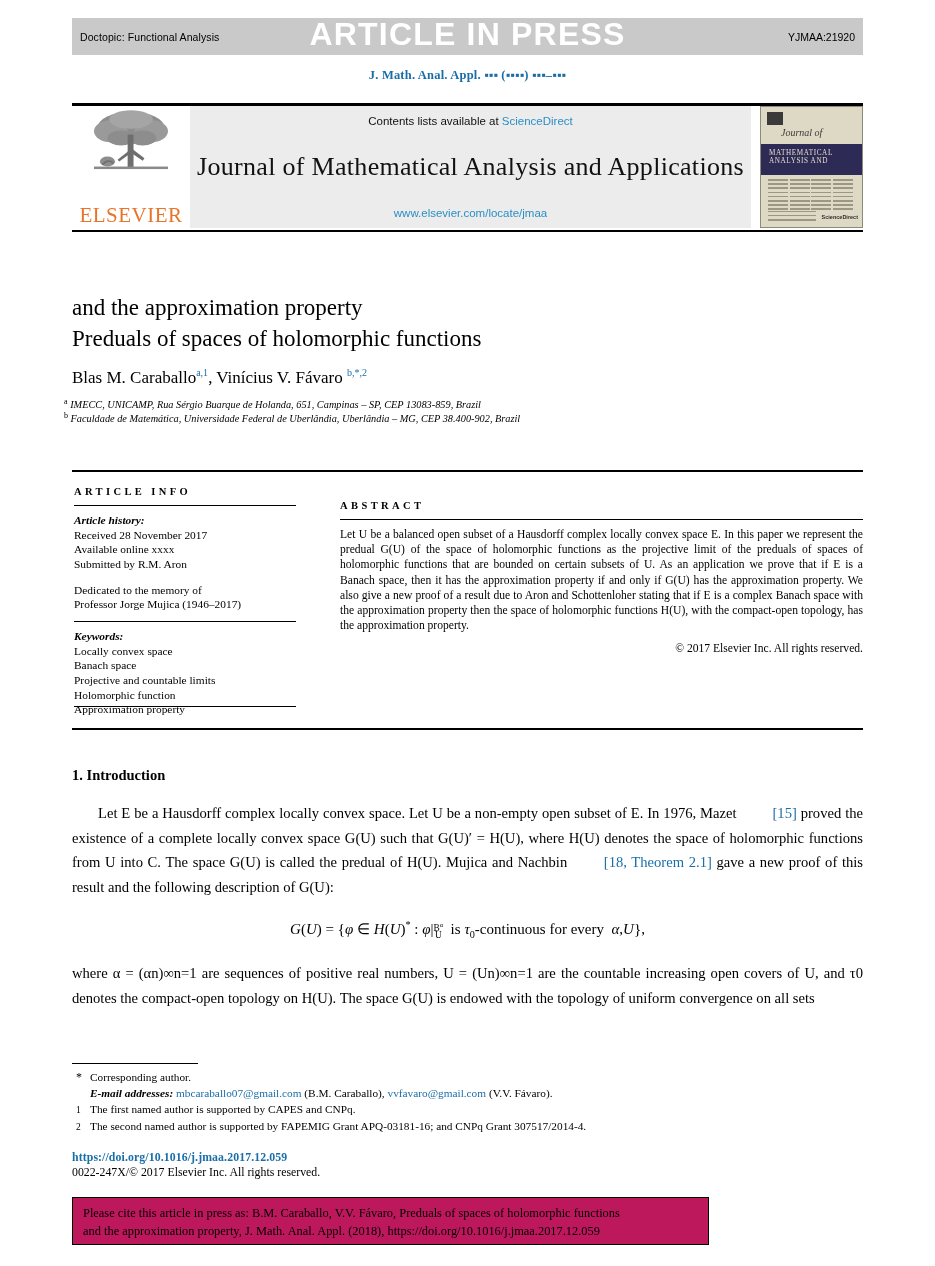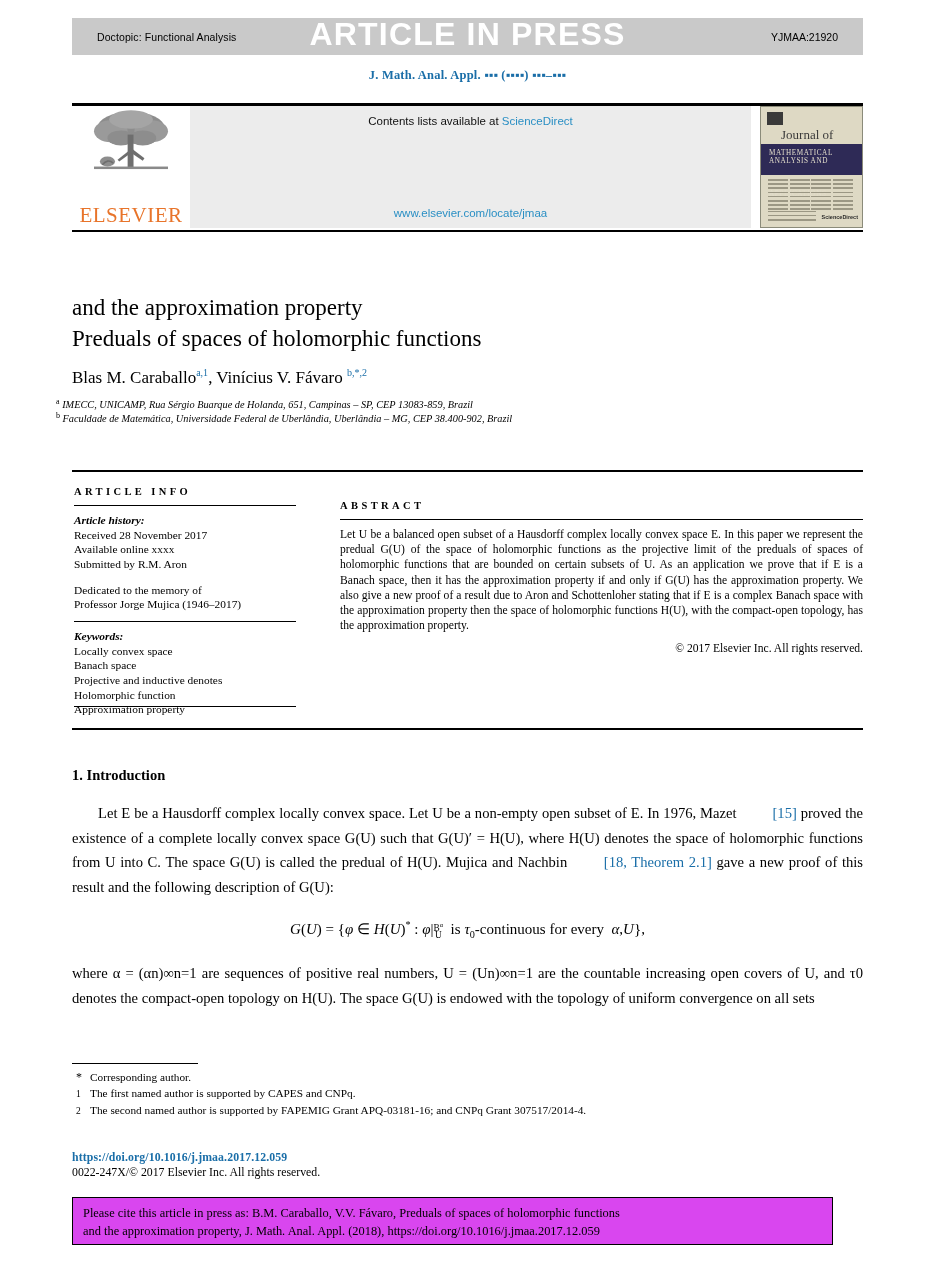--- a/index.html
+++ b/index.html
@@ -26,21 +26,21 @@
   .press-band {
     position: absolute;
     left: 72px;
     top: 18px;
     width: 791px;
     height: 37px;
     background: #c9c9c9;
     display: flex;
     align-items: center;
     justify-content: space-between;
-    padding: 0 25px;
+    padding: 0 8px;
     box-sizing: border-box;
   }
   .press-band .left-label {
     font-family: "Liberation Sans", sans-serif;
     font-size: 10.5px;
     color: #000;
     letter-spacing: 0.1px;
     white-space: nowrap;
   }
   .press-band .center-label {
@@ -187,21 +187,21 @@
     color: #000;
   }
   .authors sup {
     font-size: 10px;
     color: #1a6ea8;
     vertical-align: super;
     line-height: 0;
   }
   .affil {
     position: absolute;
-    left: 56px;
+    left: 64px;
     top: 398px;
     width: 720px;
     font-size: 10.3px;
     font-style: italic;
     line-height: 13.5px;
     color: #000;
   }
   .affil sup {
     font-style: normal;
     font-size: 8px;
@@ -374,37 +374,37 @@
     top: 1165px;
     font-size: 11.8px;
     color: #000;
   }
 
   
   .cite-box {
     position: absolute;
     left: 72px;
     top: 1197px;
-    width: 761px;
+    width: 637px;
     height: 48px;
-    background: #d946ef;
+    background: #be185d;
     border: 1.6px solid #000;
     box-sizing: border-box;
     padding: 6px 10px;
     font-size: 12.4px;
     line-height: 18px;
     color: #000;
   }
 
   
   .cv-top { position:absolute; left:0; top:0; right:0; height:31%; background:#ded9c4; }
   .cv-band { position:absolute; left:0; top:31%; right:0; height:26%; background:#2e2a56; }
   .cv-bot { position:absolute; left:0; top:57%; right:0; bottom:0; background:#ded9c4; }
   .cv-logo { position:absolute; left:6px; top:5px; width:16px; height:13px; background:#3a3a3a; }
-  .cv-script { position:absolute; left:20px; top:20px; font-size:13px; color:#3a3a3a; font-family:"Liberation Serif",serif;}
+  .cv-script { position:absolute; left:20px; top:20px; font-size:10px; font-style:italic; color:#3a3a3a; font-family:"Liberation Serif",serif;}
   .cv-t1 { position:absolute; left:8px; top:35%; font-size:7.2px; color:#e2ddcb; letter-spacing:0.6px; font-family:"Liberation Serif",serif;}
   .cv-t2 { position:absolute; left:8px; top:42%; font-size:7.2px; color:#e2ddcb; letter-spacing:0.6px; font-family:"Liberation Serif",serif;}
   .cv-t3 { position:absolute; left:8px; top:49%; font-size:7.2px; color:#e2ddcb; letter-spacing:0.6px; font-family:"Liberation Serif",serif;margin-top:24px;}
   .cv-lines { position:absolute; left:7px; right:7px; top:60%; bottom:14%; }
   .cv-col { float:left; width:23%; margin-right:2%; }
   .cv-ln { height:1.6px; background:#9b9784; margin-bottom:2.6px; }
   .cv-foot { position:absolute; left:7px; bottom:4px; right:7px; }
   .cv-fl { height:1.6px; background:#9b9784; margin-bottom:2.5px; width:55%; }
   .cv-sd { position:absolute; right:4px; bottom:7px; font-size:5.5px; color:#2a2a2a; font-weight:bold; font-family:"Liberation Sans",sans-serif;}
 </style>
@@ -441,20 +441,21 @@
           <path d="M18 70 q6 -8 13 -2" stroke="#6e6e6e" stroke-width="2" fill="none"></path>
         </g>
       </svg>
       <div class="elsevier-word">ELSEVIER</div>
     </div>
 
     <div class="masthead-center">
       <div class="contents-line">
         <span>Contents lists available at </span><span class="sd-link">ScienceDirect</span>
       </div>
+      <div class="journal-title">Journal of Mathematical Analysis and Applications</div>
       <div class="jmaa-url">www.elsevier.com/locate/jmaa</div>
     </div>
 
     <div class="cover-thumb">
       <div class="cv-top"></div>
       <div class="cv-band"></div>
       <div class="cv-bot"></div>
       <div class="cv-logo"></div>
       <div class="cv-script">Journal of</div>
       <div class="cv-t1">MATHEMATICAL</div>
@@ -538,21 +539,21 @@
       <div>Submitted by R.M. Aron</div>
       <div class="info-gap"></div>
       <div>Dedicated to the memory of</div>
       <div>Professor Jorge Mujica (1946–2017)</div>
     </div>
     <div class="keywords-rule"></div>
     <div class="info-block">
       <div class="ital-head">Keywords:</div>
       <div>Locally convex space</div>
       <div>Banach space</div>
-      <div>Projective and inductive denotes</div>
+      <div>Projective and countable limits</div>
       <div>Holomorphic function</div>
       <div>Approximation property</div>
     </div>
   </div>
   <div class="info-rule-bottom"></div>
 
   <div class="abscol">
     <div class="sec-head">ABSTRACT</div>
     <div class="thin-rule"></div>
     <div class="abstract-text">
@@ -575,20 +576,30 @@
     <p><span>where α = (αn)∞n=1 are sequences of positive real numbers, U = (Un)∞n=1 are the countable increasing open covers of U, and τ0 denotes the compact-open topology on H(U). The space G(U) is endowed with the topology of uniform convergence on all sets</span></p>
   </div>
 
   <div class="foot-rule"></div>
   <div class="footnotes">
     <div class="fn">
       <span class="fmark star">*</span>
       <span class="ftext">Corresponding author.</span>
     </div>
     <div class="fn">
+      <span class="fmark"></span>
+      <span class="ftext">
+        <span class="email-label">E-mail addresses:</span>
+        <span class="lnk">mbcaraballo07@gmail.com</span>
+        <span>(B.M. Caraballo),</span>
+        <span class="lnk">vvfavaro@gmail.com</span>
+        <span>(V.V. Fávaro).</span>
+      </span>
+    </div>
+    <div class="fn">
       <span class="fmark">1</span>
       <span class="ftext">The first named author is supported by CAPES and CNPq.</span>
     </div>
     <div class="fn">
       <span class="fmark">2</span>
       <span class="ftext">The second named author is supported by FAPEMIG Grant APQ-03181-16; and CNPq Grant 307517/2014-4.</span>
     </div>
   </div>
 
   <div class="doi-line">https://doi.org/10.1016/j.jmaa.2017.12.059</div>

